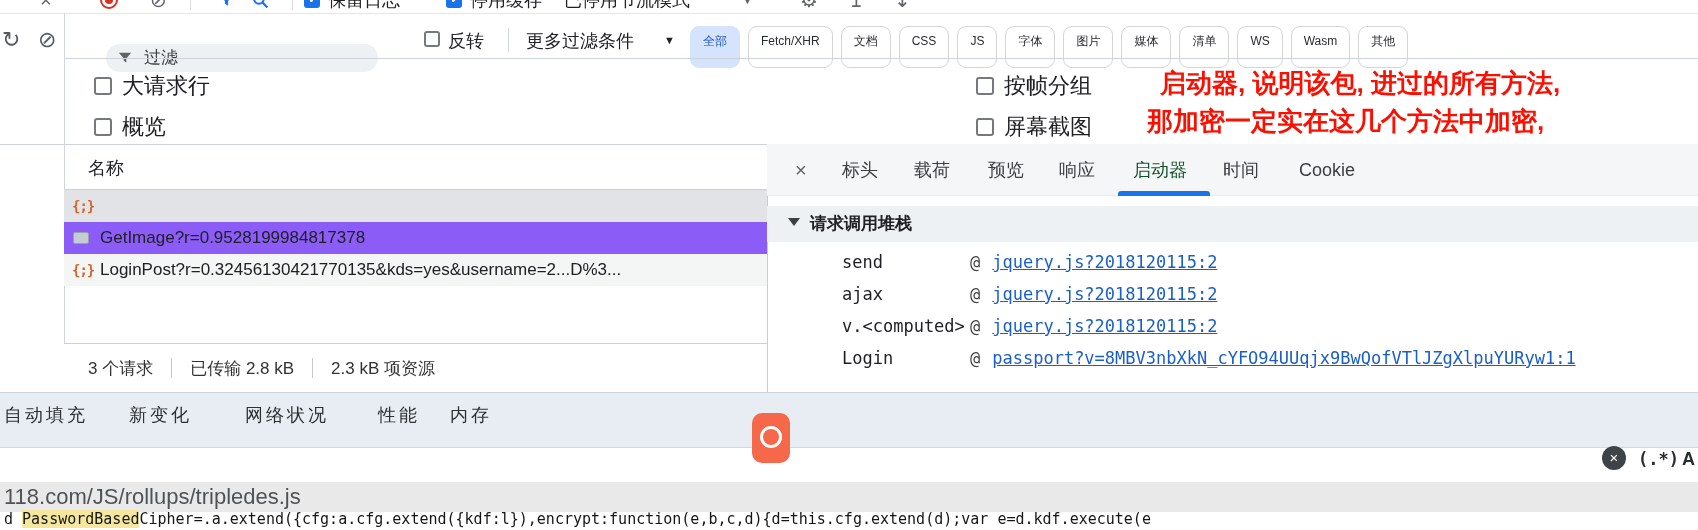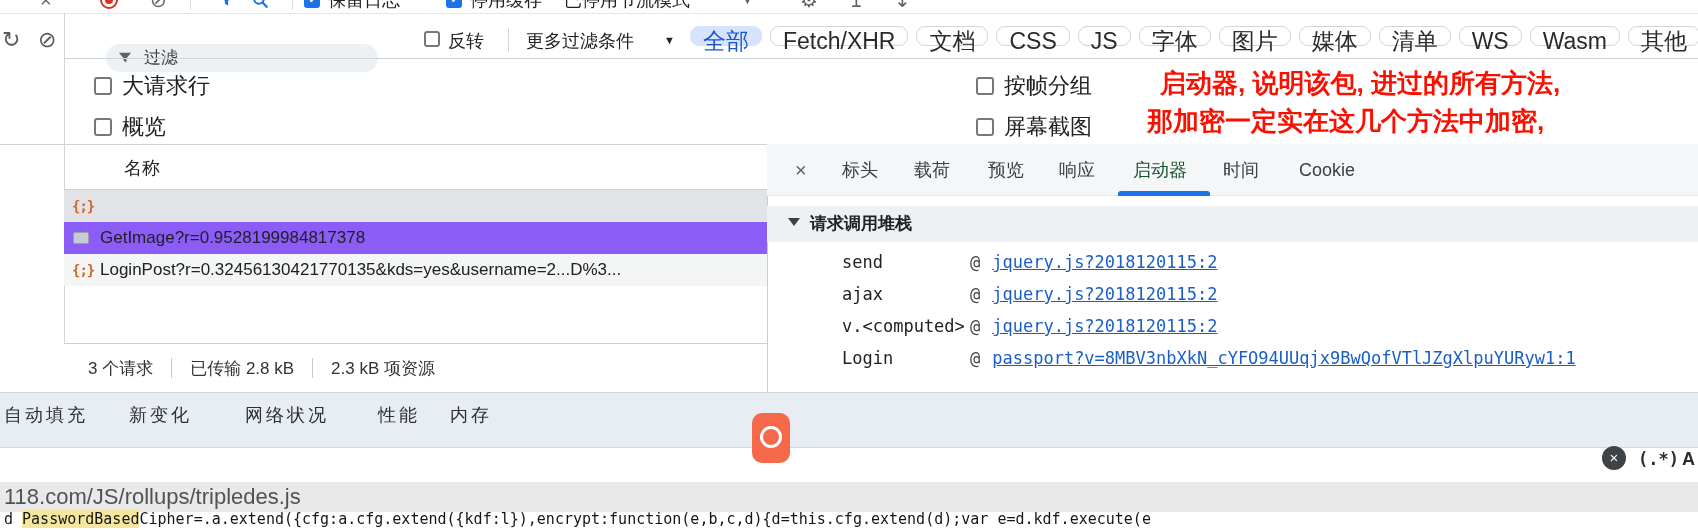--- a/index.html
+++ b/index.html
@@ -15,27 +15,27 @@
   .rec{position:absolute;top:4px;width:14px;height:14px;border:2px solid #d93025;border-radius:50%;}
   .rec i{position:absolute;left:3px;top:3px;width:8px;height:8px;background:#d93025;border-radius:50%;}
   .cbx{position:absolute;width:16px;height:16px;border:2px solid #75797e;border-radius:3px;background:#fff;box-sizing:border-box;}
   .cbx.checked{background:#1a73e8;border-color:#1a73e8;}
   .cbx.checked::after{content:"✓";position:absolute;left:2px;top:-3px;color:#fff;font-size:13px;font-weight:bold;}
   
   .gutter-icon{position:absolute;font-size:22px;color:#575b60;line-height:26px;}
   .filter-input{position:absolute;left:106px;top:26px;width:272px;height:28px;border-radius:14px;background:#eef1f4;margin-top:18px;}
   .filter-input .ph{position:absolute;left:38px;top:3px;font-size:17px;color:#3c4043;line-height:22px;}
   .chips{position:absolute;left:690px;top:26px;display:flex;gap:8px;}
-  .chip{height:20px;line-height:28px;padding:0 12px;font-size:23px;border:1px solid #d5d5d5;border-radius:9px;background:#fff;color:#282b2e;white-space:nowrap;box-sizing:border-box;}
+  .chip{height:42px;line-height:28px;padding:0 12px;font-size:12px;border:1px solid #d5d5d5;border-radius:9px;background:#fff;color:#282b2e;white-space:nowrap;box-sizing:border-box;}
   .chip.active{background:#d5e3fc;border-color:#d5e3fc;color:#1a56c9;}
   
   .opt-label{position:absolute;font-size:22px;color:#202124;line-height:22px;}
   .annot{position:absolute;font-size:26px;font-weight:bold;color:#fb0f00;white-space:nowrap;line-height:30px;}
   
-  .col-head{position:absolute;left:88px;top:156px;font-size:18px;color:#202124;margin-left:36px;}
+  .col-head{position:absolute;left:88px;top:156px;font-size:18px;color:#202124;}
   .net-row{position:absolute;left:64px;width:703px;height:32px;line-height:32px;overflow:hidden;white-space:nowrap;}
   .net-row .txt{position:absolute;left:36px;top:0;font-size:17px;color:#202124;}
   .xhr-glyph{position:absolute;left:8px;top:0;font-family:"DejaVu Sans Mono",monospace;font-size:14px;font-weight:bold;color:#d0662c;letter-spacing:-1px;}
   .img-glyph{position:absolute;left:9px;top:10px;width:16px;height:12px;background:#c6ccd3;border:1px solid #9aa0a6;border-radius:2px;box-sizing:border-box;}
   .status{position:absolute;left:64px;top:343px;width:703px;height:49px;border-top:1px solid #d0d0d0;background:#fff;display:flex;align-items:center;gap:18px;padding-left:24px;box-sizing:border-box;}
   .status span{font-size:17px;color:#333;}
   .sdiv{width:1px;height:20px;background:#c8c8c8;}
   
   .tabsbar{position:absolute;left:767px;top:144px;width:931px;height:52px;background:#f5f6f8;border-bottom:1px solid #ebebeb;box-sizing:border-box;}
   .dtab{position:absolute;top:158px;font-size:18px;color:#3c4043;line-height:24px;}

